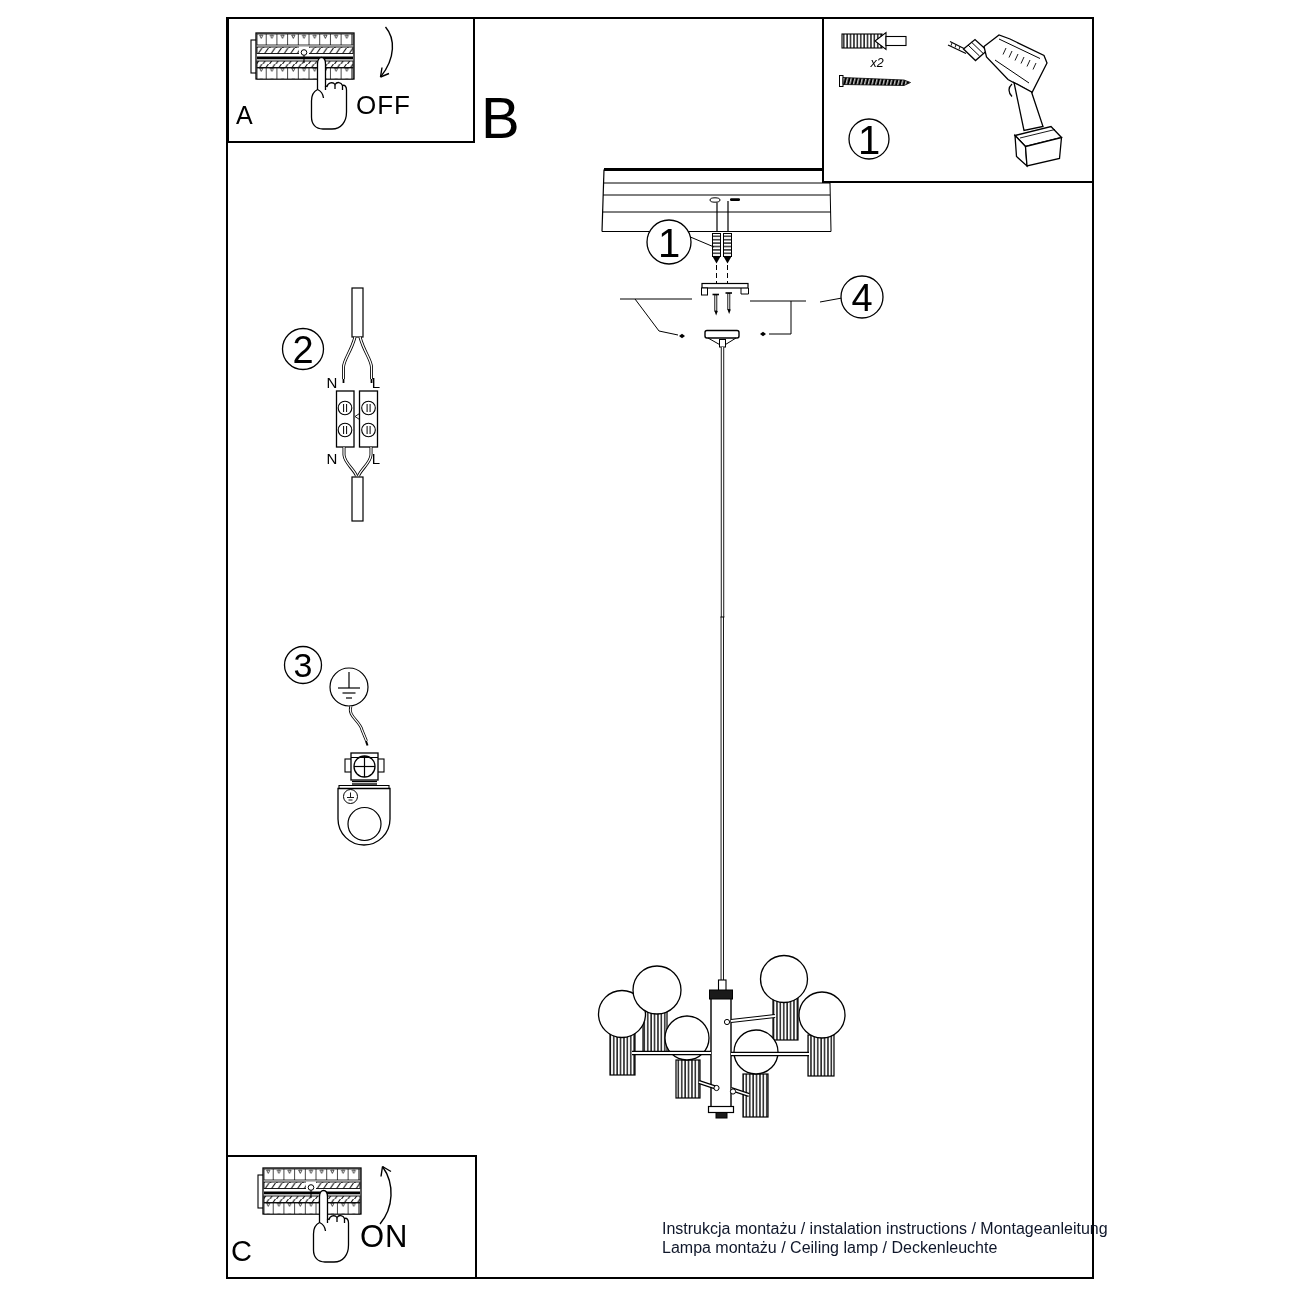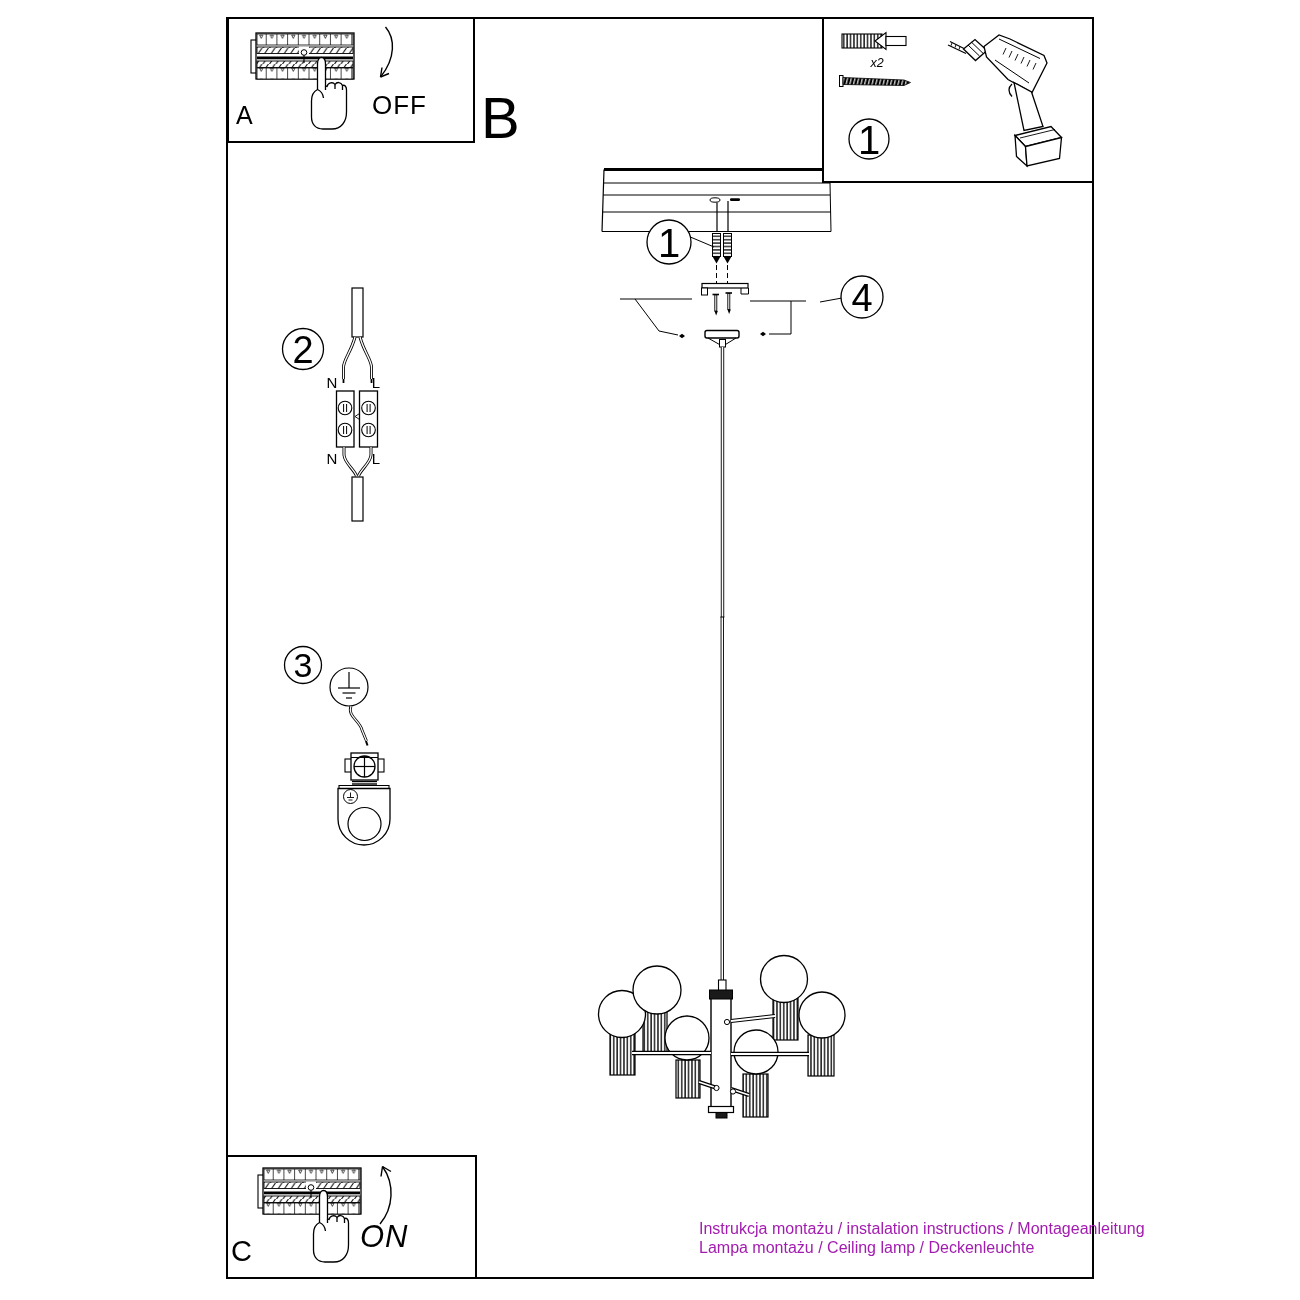--- a/index.html
+++ b/index.html
@@ -9,23 +9,23 @@
   #page-frame{left:226px;top:17px;width:868px;height:1262px;border:2px solid #000;box-sizing:border-box;}
   .panel{border:2px solid #000;box-sizing:border-box;background:#fff;}
   #panel-a{left:227px;top:17px;width:248px;height:126px;}
   #panel-tools{left:822px;top:17px;width:272px;height:166px;}
   #panel-c{left:226px;top:1155px;width:251px;height:124px;}
   #art{left:0;top:0;width:1300px;height:1300px;}
   .big-letter{line-height:1;}
   #letter-a{left:236px;top:103px;font-size:25px;}
   #letter-b{left:481px;top:89px;font-size:58px;}
   #letter-c{left:231px;top:1237px;font-size:29px;}
-  #off-label{left:372px;top:92px;font-size:26px;letter-spacing:1px;}
-  #on-label{left:360px;top:1221px;font-size:31px;letter-spacing:1px;font-style:italic;}
-  #footer{left:699px;top:1220px;font-size:16px;line-height:18.5px;color:#a21caf;}
+  #off-label{left:356px;top:92px;font-size:26px;letter-spacing:1px;}
+  #on-label{left:360px;top:1221px;font-size:31px;letter-spacing:1px;}
+  #footer{left:662px;top:1220px;font-size:16px;line-height:18.5px;color:#0f172a;}
   text{font-family:"Liberation Sans", sans-serif;fill:#000;stroke:none;}
   .callout-num{text-anchor:middle;}
   .wire-label{font-size:15px;text-anchor:middle;}
   .qty-label{font-size:12.5px;font-style:italic;text-anchor:middle;}
 </style>
 </head>
 <body>
 
 <div id="sheet">
 

